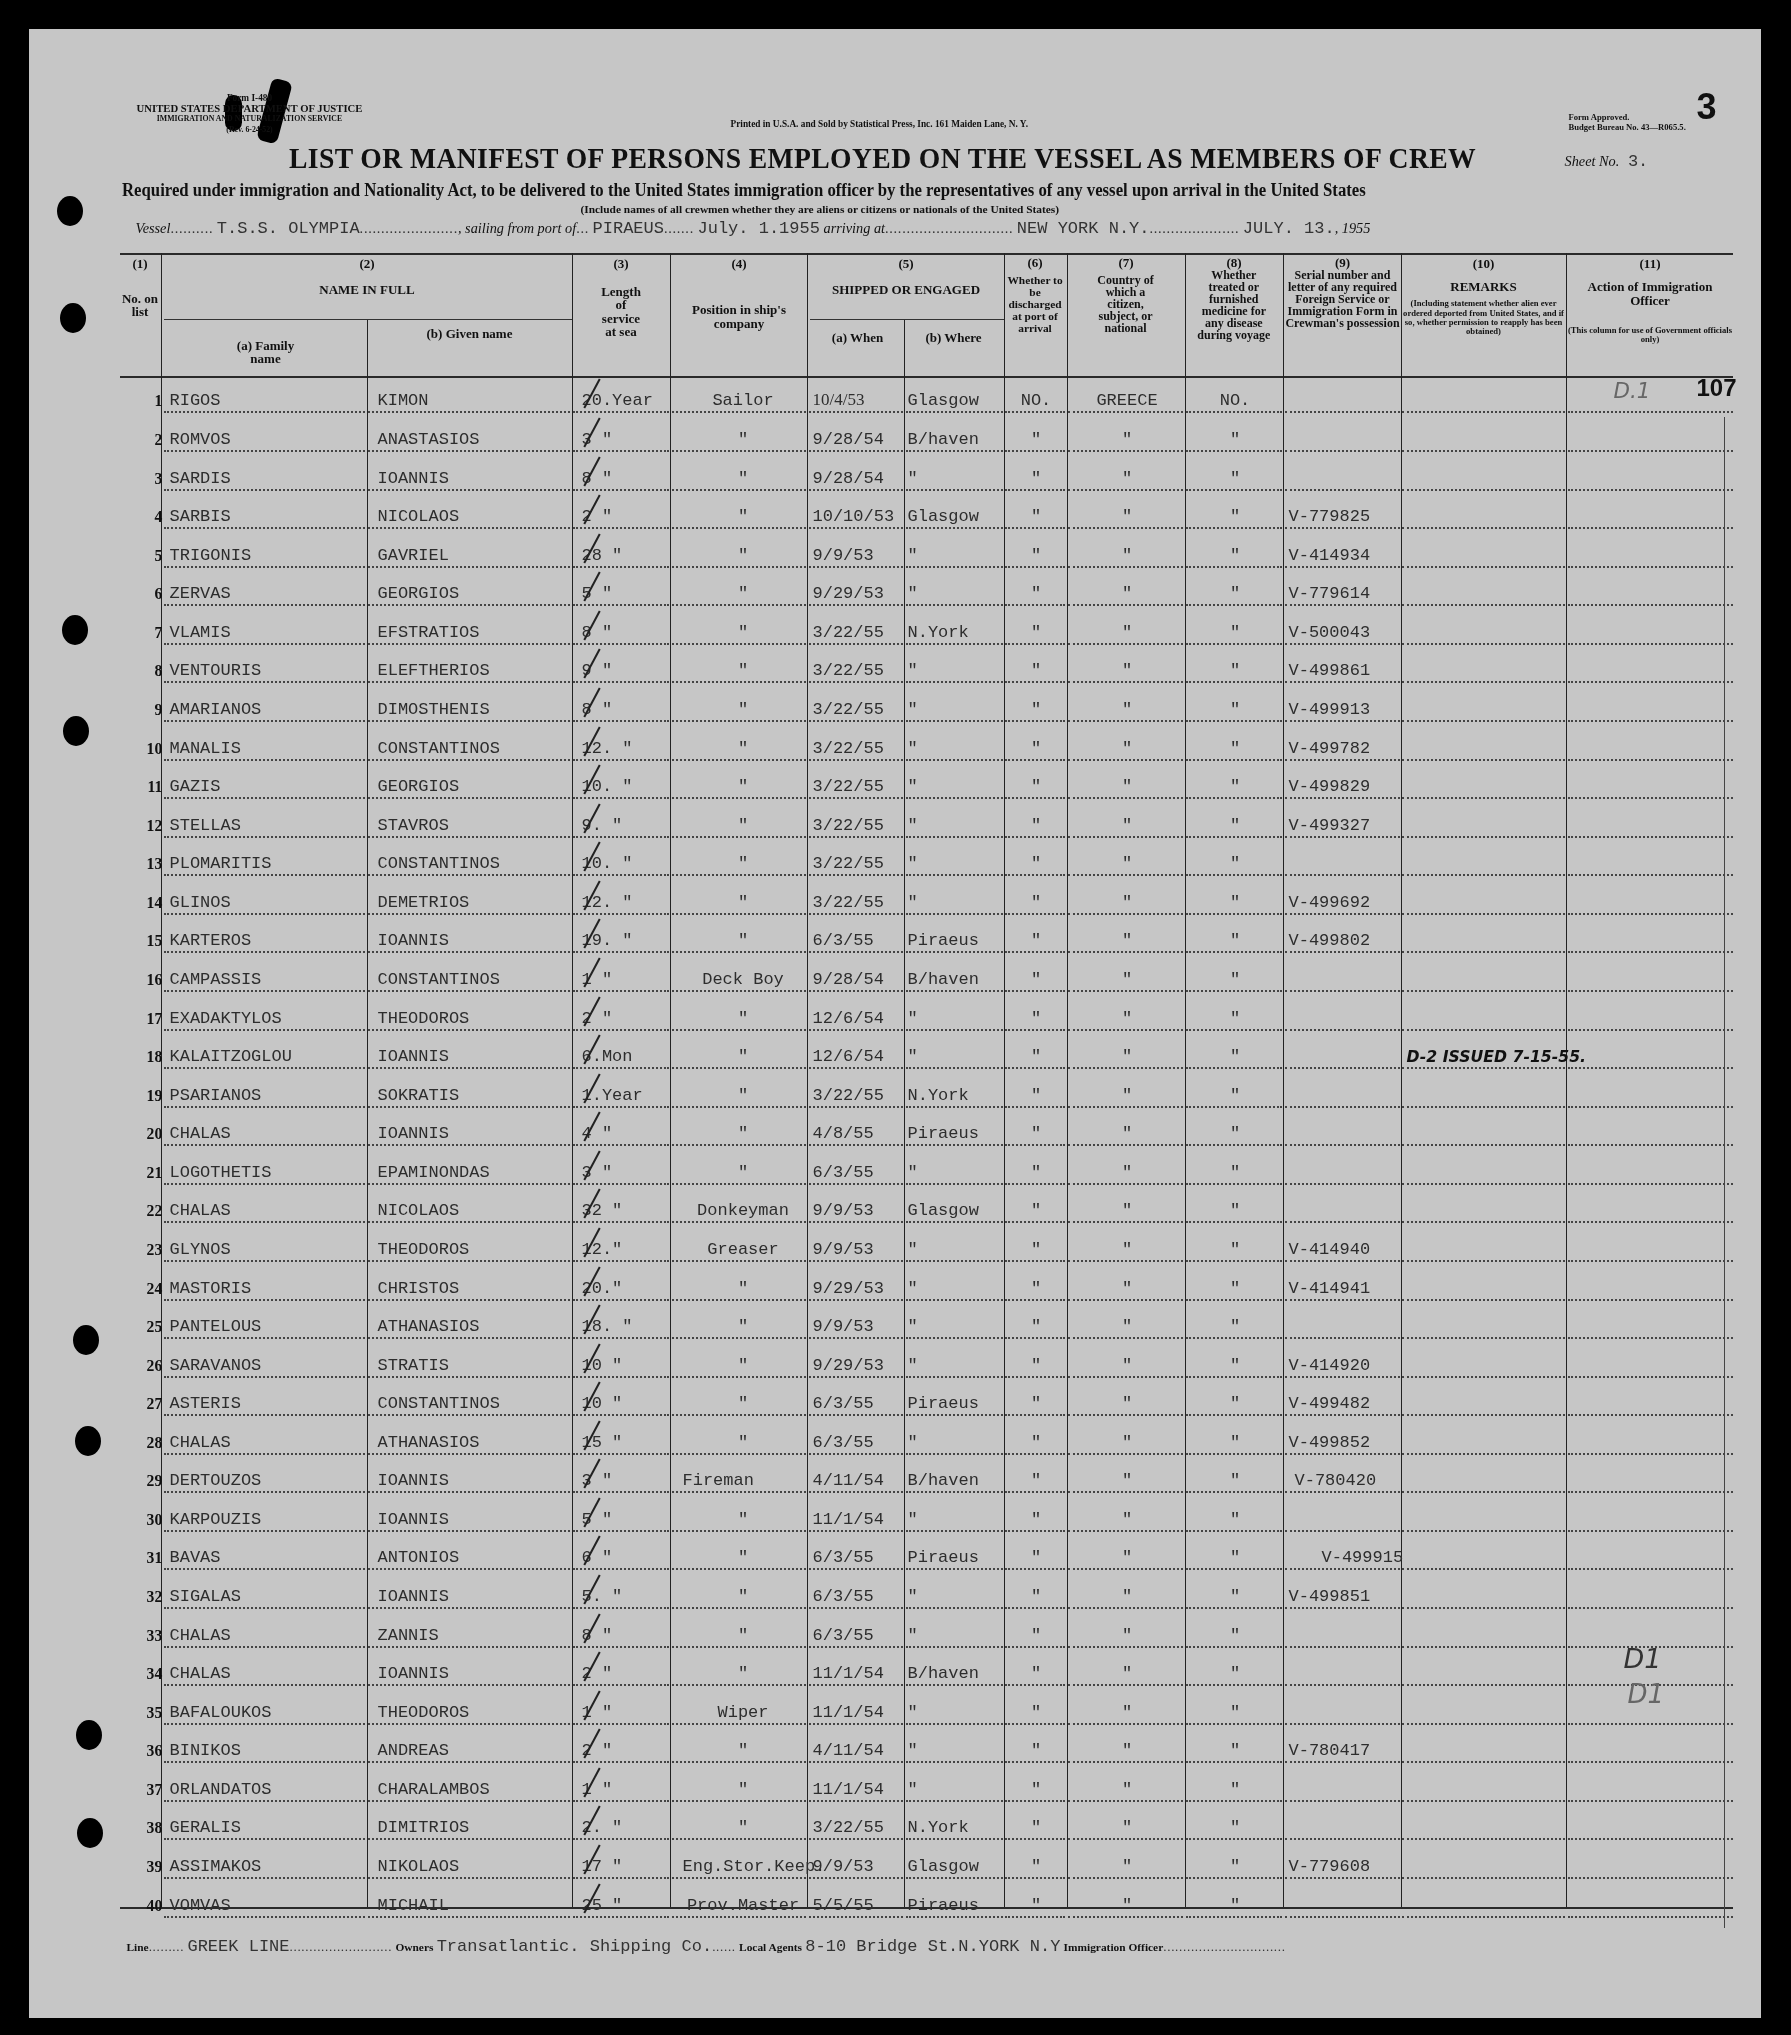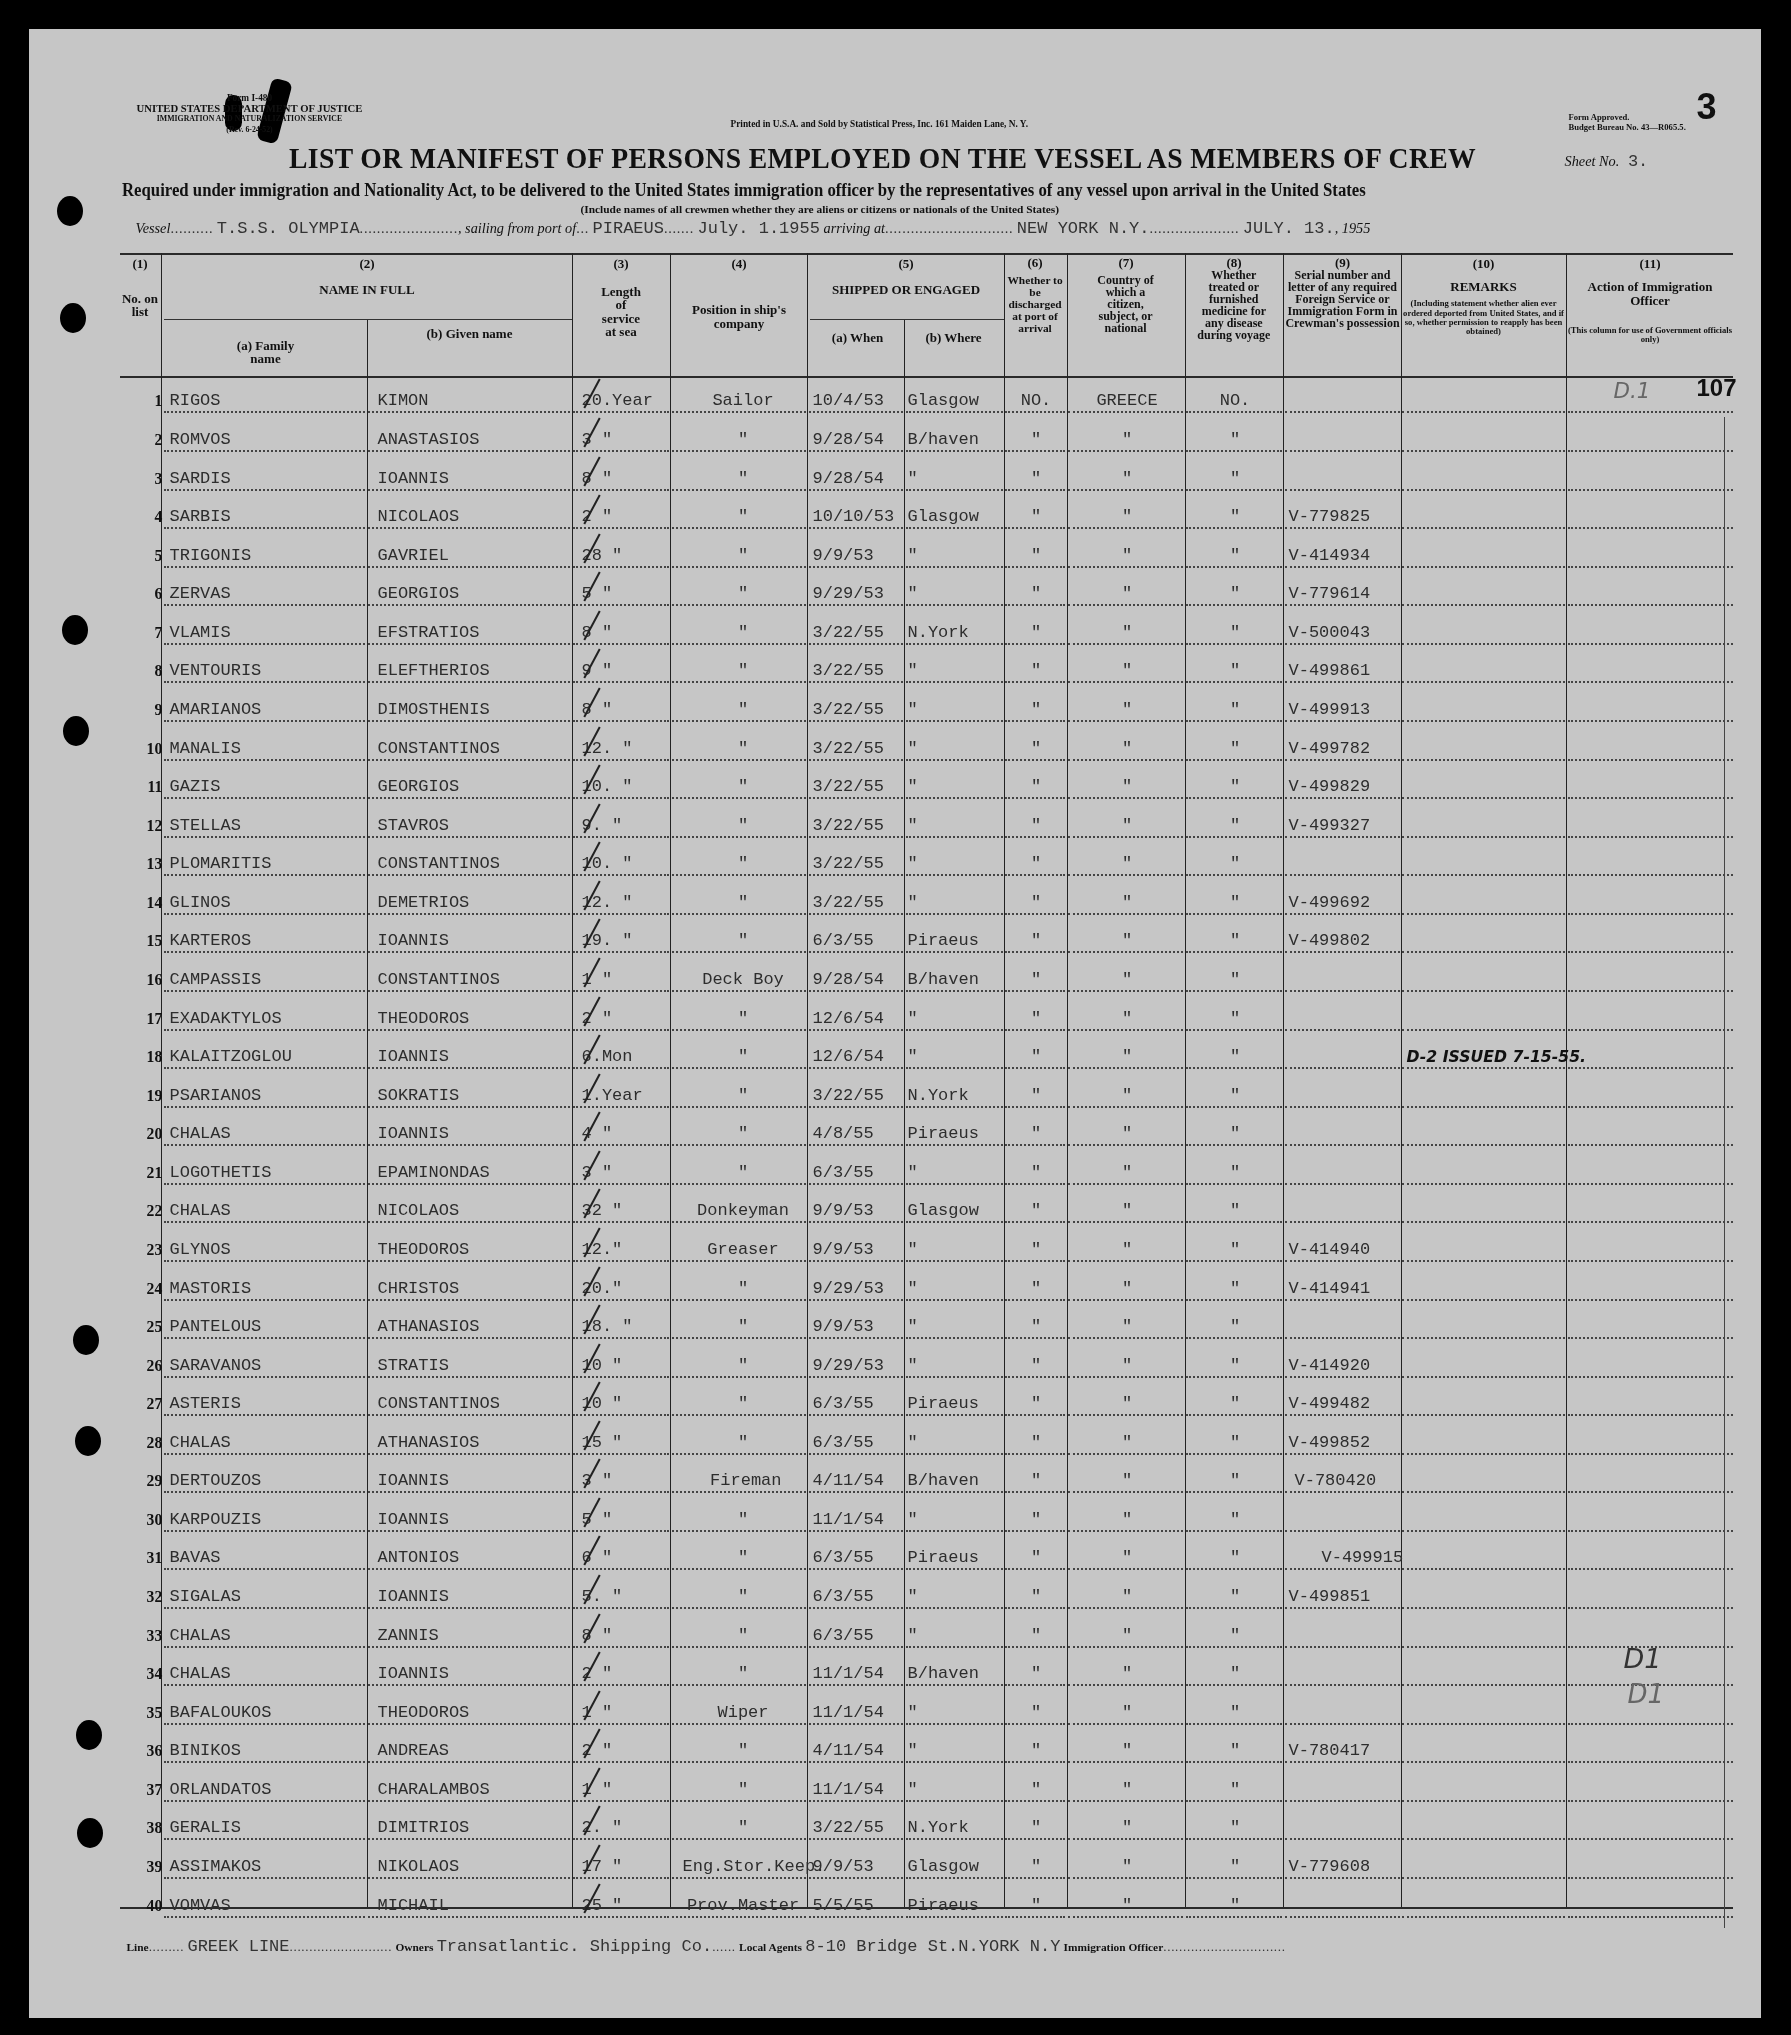--- a/index.html
+++ b/index.html
@@ -160,21 +160,21 @@
       <div style="font-size:8.6px;line-height:9.3px;margin-top:18.5px;">(This column for use of Government officials only)</div>
     </div>
 
     <div id="rows">
         <div class="row" style="top: 125px;">
           <div class="cell num">1</div>
           <div class="cell" style="left: 50px;">RIGOS</div>
           <div class="cell" style="left: 258px;">KIMON</div>
           <div class="cell" style="left: 462px;">20.Year</div>
           <div class="cell" style="left: 563px; width: 121px; text-align: center;">Sailor</div>
-          <div class="cell" style="left: 693px;">10/4/53</div>
+          <div class="cell" style="left: 693px; font-family: Liberation Serif, serif;">10/4/53</div>
           <div class="cell" style="left: 788px;">Glasgow</div>
           <div class="cell" style="left: 888px; width: 57px; text-align: center;">NO.</div>
           <div class="cell" style="left: 951px; width: 113px; text-align: center;">GREECE</div>
           <div class="cell" style="left: 1069px; width: 93px; text-align: center;">NO.</div>
           <div class="cell" style="left: 1169px;"></div>
           <div class="cell" style="left: 1287px; font-family: &quot;DejaVu Sans&quot;, sans-serif; font-style: italic; font-weight: bold; font-size: 15.7px; color: rgb(17, 17, 17);"></div>
           <div class="dotline" style="left: 44px; width: 201px;"></div>
           <div class="dotline" style="left: 248px; width: 202px;"></div>
           <div class="dotline" style="left: 453px; width: 96px;"></div>
           <div class="dotline" style="left: 552px; width: 134px;"></div>
@@ -915,21 +915,21 @@
           <div class="dotline" style="left: 1165px; width: 115px;"></div>
           <div class="dotline" style="left: 1282px; width: 163px;"></div>
           <div class="dotline" style="left: 1448px; width: 165px;"></div>
           <div class="check" style="left: 471px;"></div>
         </div>
         <div class="row" style="top: 1205px;">
           <div class="cell num">29</div>
           <div class="cell" style="left: 50px;">DERTOUZOS</div>
           <div class="cell" style="left: 258px;">IOANNIS</div>
           <div class="cell" style="left: 462px;">3  "</div>
-          <div class="cell" style="left: 541px; width: 121px; text-align: right; margin-top: 40px;">Fireman</div>
+          <div class="cell" style="left: 563px; width: 121px; text-align: left; margin-top: 40px;">Fireman</div>
           <div class="cell" style="left: 693px;">4/11/54</div>
           <div class="cell" style="left: 788px;">B/haven</div>
           <div class="cell" style="left: 888px; width: 57px; text-align: center;">"</div>
           <div class="cell" style="left: 951px; width: 113px; text-align: center;">"</div>
           <div class="cell" style="left: 1069px; width: 93px; text-align: center;">"</div>
           <div class="cell" style="left: 1168px; margin-left: 7px;">V-780420</div>
           <div class="cell" style="left: 1287px; font-family: &quot;DejaVu Sans&quot;, sans-serif; font-style: italic; font-weight: bold; font-size: 15.7px; color: rgb(17, 17, 17);"></div>
           <div class="dotline" style="left: 44px; width: 201px;"></div>
           <div class="dotline" style="left: 248px; width: 202px;"></div>
           <div class="dotline" style="left: 453px; width: 96px;"></div>

